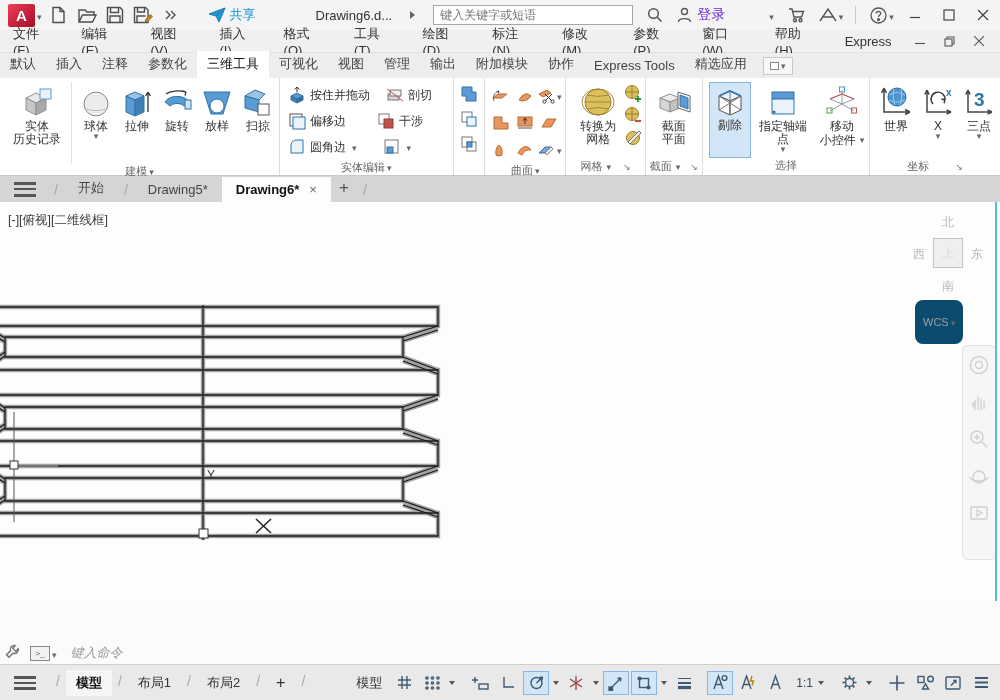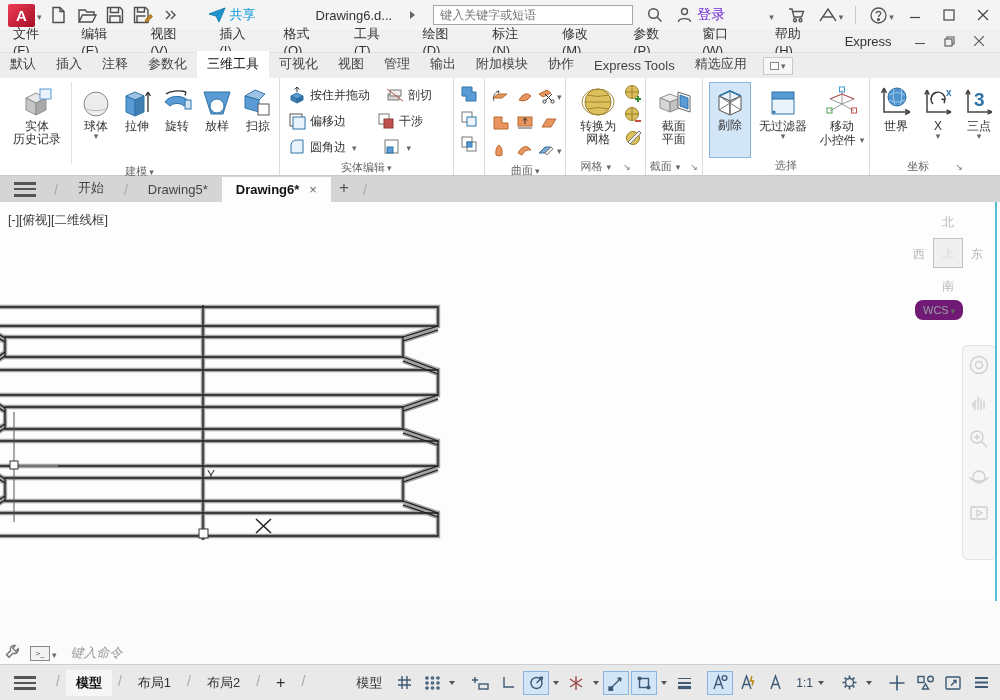--- a/index.html
+++ b/index.html
@@ -59,21 +59,21 @@
   .dtab .close { font-weight:normal; color:#666; font-size:13px; }
   .newtab { font-size:17px; color:#555; padding:2px 8px 4px 8px; }
 
   
   #canvas { left:0; top:202px; width:1000px; height:399px; background:#fdfdfd; overflow:hidden; }
   #canvas-accent { position:absolute; right:3px; top:0; width:2px; height:399px; background:#35b7cf; opacity:.85; }
   #vp-label { position:absolute; left:8px; top:10px; font-size:12.5px; color:#3b3b3b; letter-spacing:0; }
   #viewcube { position:absolute; left:895px; top:4px; width:105px; height:112px; color:#b9b9b9; font-size:12px; }
   #viewcube .vc { position:absolute; }
   #vc-face { position:absolute; left:38px; top:32px; width:30px; height:30px; border:1px solid #c2c2c2; background:#efefef; color:#c8c8c8; display:flex; align-items:center; justify-content:center; }
-  #wcs { position:absolute; left:915px; top:98px; background:#701a75; border-radius:8px; color:#9aa0a6; font-size:11px; padding:4px 8px; }
+  #wcs { position:absolute; left:915px; top:98px; background:#0c4a6e; border-radius:8px; color:#9aa0a6; font-size:11px; padding:16px 8px; }
   #navbar { position:absolute; left:962px; top:143px; width:34px; height:215px; background:#f6f6f6; border:1px solid #e2e2e2; border-radius:5px; display:flex; flex-direction:column; align-items:center; padding-top:8px; gap:16px; }
   #navbar svg { stroke:#cfcfcf; fill:none; stroke-width:1.4; }
 
   
   #cmdpanel { left:0; top:601px; width:1000px; height:63px; background:#fbfbfb; }
   #cmd-history { position:absolute; left:0; top:2px; width:1000px; height:38px; background:#c9c9c9; }
   #cmd-handle { position:absolute; left:3px; top:3px; width:16px; height:10px; background:radial-gradient(#777 28%, #0000 30%); background-size:4px 4px; }
   #cmd-close { position:absolute; left:4px; top:16px; }
   #cmd-close svg { stroke:#555; stroke-width:1.6; }
   .cmd-line { position:absolute; left:30px; font-size:13px; color:#1d1d1d; font-family:"DejaVu Sans Mono","Liberation Mono",monospace; }
@@ -504,21 +504,21 @@
         <span>剔除</span>
       </div>
       <div class="bigbtn" style="width:56px;">
         <div class="bicon">
           <svg width="32" height="32" viewBox="0 0 32 32">
               <rect x="5" y="4" width="22" height="7" fill="#5b9bd5" stroke="#2e74a8"></rect>
               <polygon points="5,11 27,11 27,26 5,26" fill="#eaf3fb" stroke="#2e74a8"></polygon>
               <circle cx="7" cy="24" r="1.6" fill="#2e74a8"></circle>
             </svg>
         </div>
-        <span>无过滤器</span>
+        <span>指定轴端点</span>
         <span class="caret-below"></span>
       </div>
       <div class="bigbtn" style="width:54px;">
         <div class="bicon">
           <svg width="36" height="36" viewBox="0 0 36 36">
               <path d="M18 6 V20 M18 20 L6 27 M18 20 L30 27 M6 15 L18 20 L30 15 L18 10 Z" fill="none" stroke="#999"></path>
               <rect x="15.5" y="3" width="5" height="5" fill="none" stroke="#3f9bd8"></rect>
               <rect x="3" y="24" width="5" height="5" fill="none" stroke="#51a351"></rect>
               <rect x="27.5" y="24" width="5" height="5" fill="none" stroke="#c0504d"></rect>
               <path d="M18 10 L6 15 M18 10 L30 15" stroke="#c0504d" fill="none"></path>

